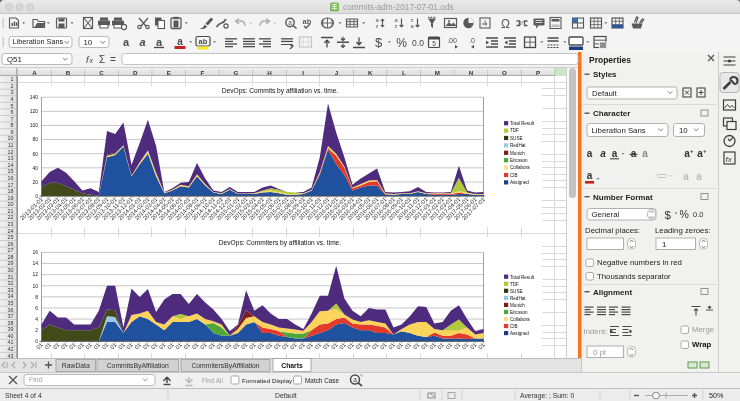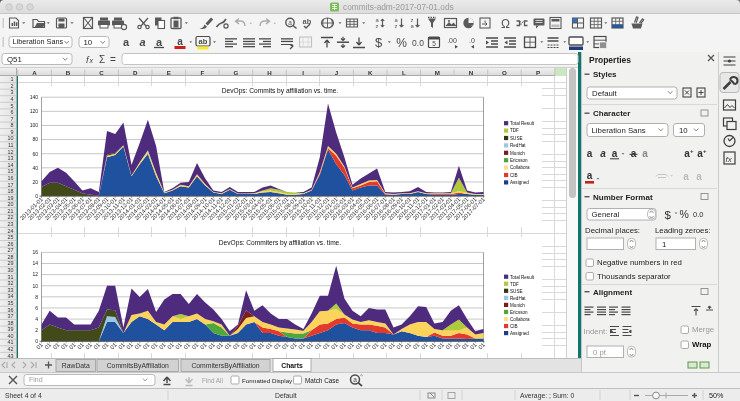--- a/index.html
+++ b/index.html
@@ -1,13 +1,13 @@
 <!DOCTYPE html>
 <html><head><meta charset="utf-8"><style>html,body{margin:0;padding:0;width:740px;height:401px;overflow:hidden;font-family:"Liberation Sans",sans-serif;}*{box-sizing:border-box;-webkit-font-smoothing:antialiased}</style></head><body>
-<div style="position:relative;width:713px;height:401px;background:#0f766e">
+<div style="position:relative;width:713px;height:401px;background:#f97316">
     <div style="position:absolute;left:0;top:14px;width:740px;height:38px;background:#f4f4f4"></div>
     <div style="position:absolute;left:0;top:52px;width:578px;height:15.5px;background:#f2f2f2;border-bottom:1px solid #cfcfcf"></div>
     <div style="position:absolute;left:0;top:0;width:740px;height:14px;background:linear-gradient(#eaeaea,#dcdcdc);border-bottom:1px solid #c6c6c6"></div>
     <svg width="740" height="14" viewBox="0 0 740 14" style="position:absolute;left:0;top:0">
       <path d="M0 0 h4 a4 4 0 0 0 -4 4 z" fill="#555"></path>
       <path d="M740 0 h-4 a4 4 0 0 1 4 4 z" fill="#777"></path>
       <circle cx="9.0" cy="7" r="3.3" fill="#d8d7d6" stroke="#bfbebd" stroke-width="0.7"></circle>
       <circle cx="19.5" cy="7" r="3.3" fill="#d8d7d6" stroke="#bfbebd" stroke-width="0.7"></circle>
       <circle cx="30.0" cy="7" r="3.3" fill="#d8d7d6" stroke="#bfbebd" stroke-width="0.7"></circle>
       <rect x="330" y="2.5" width="9" height="9" rx="1.5" fill="#7dbd5c"></rect>

